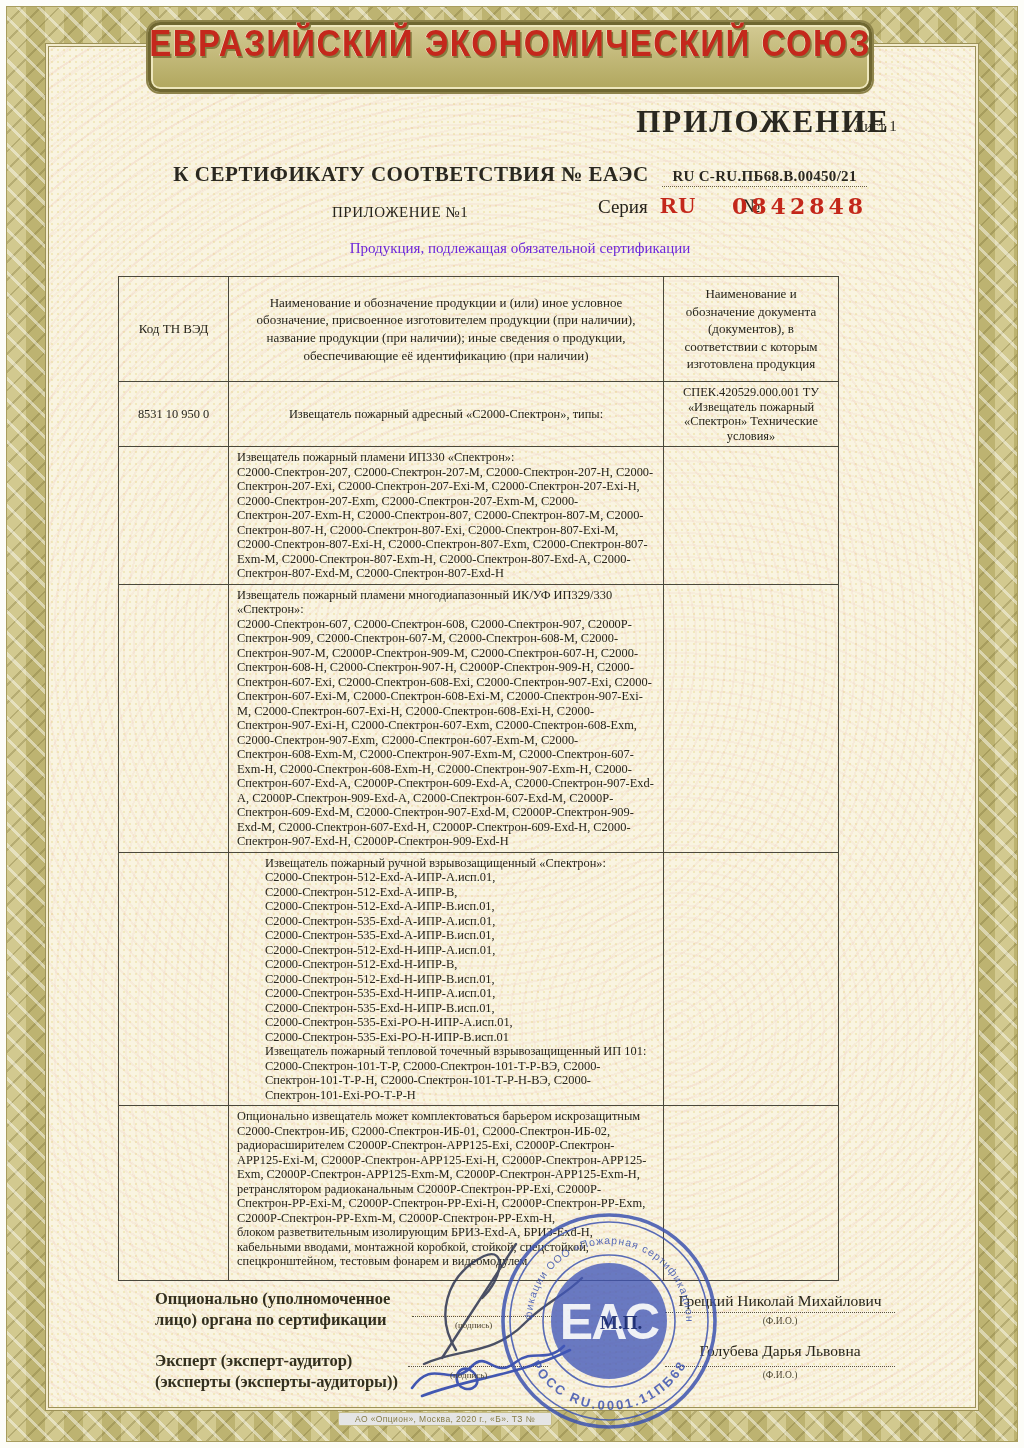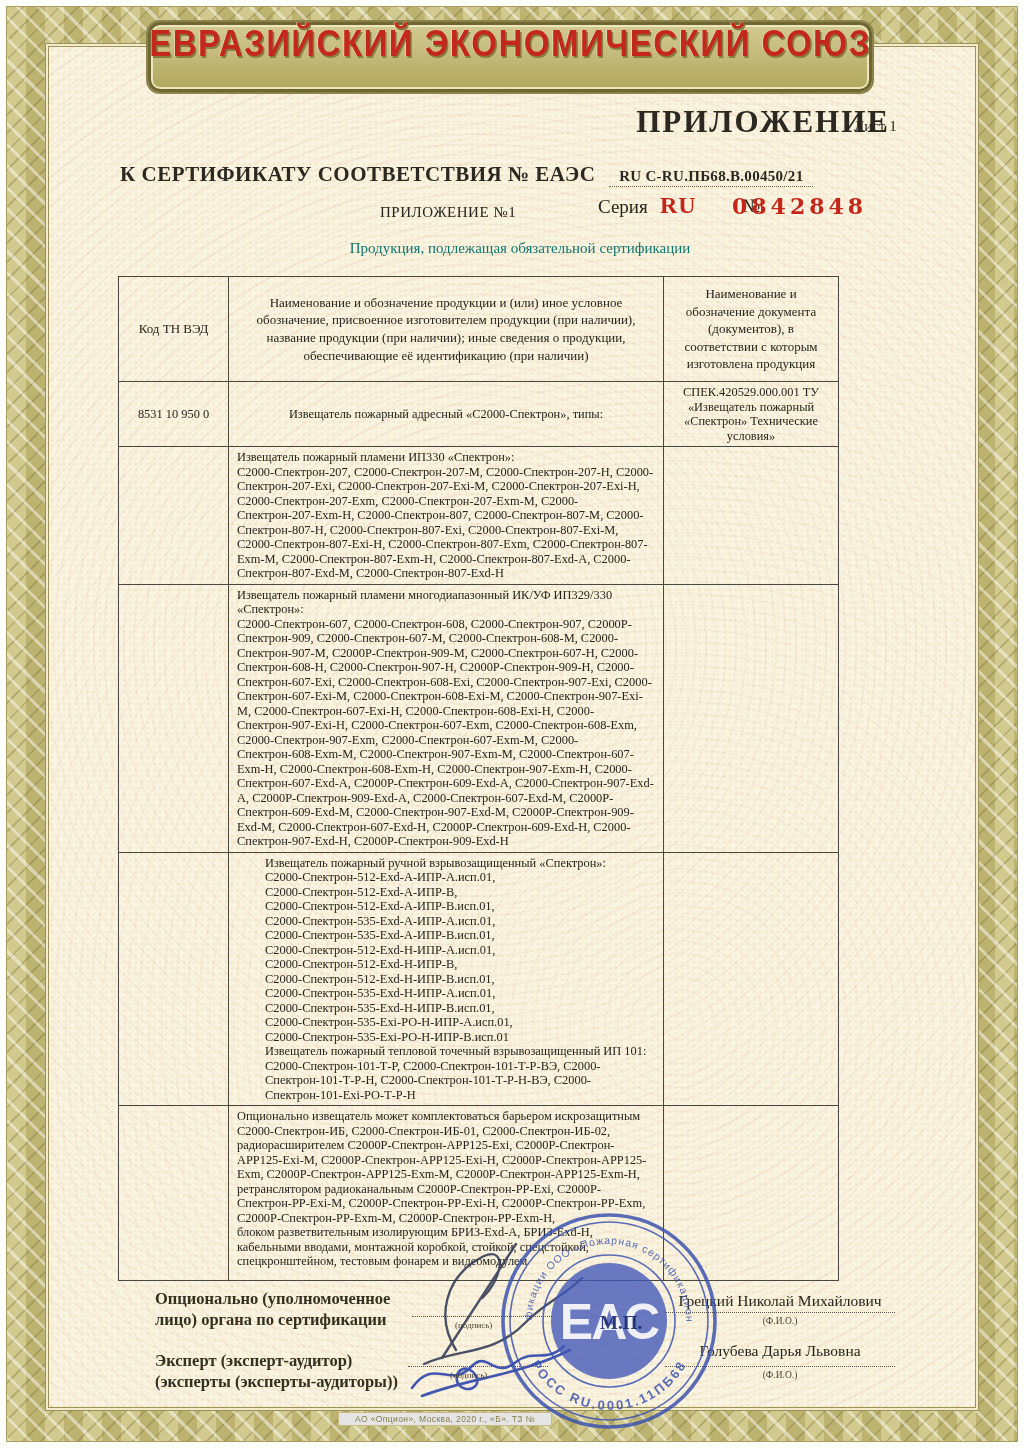--- a/index.html
+++ b/index.html
@@ -50,43 +50,43 @@
     text-shadow:1.5px 1.5px 0 #867d42, -0.5px -0.5px 0 #f4efd4;
     white-space:nowrap;
   }
   
   .doc-title{
     position:absolute;left:150px;top:104px;width:740px;text-align:right;
     font-size:31px;font-weight:700;letter-spacing:2px;color:#2a2820;z-index:3;
   }
   .sheet{position:absolute;left:854px;top:118px;font-size:15px;color:#2a2820;z-index:3;}
   .cert-line{
-    position:absolute;left:120px;top:162px;width:800px;text-align:left;z-index:3;
+    position:absolute;left:120px;top:162px;width:800px;text-align:center;z-index:3;
     font-size:21px;font-weight:700;letter-spacing:.5px;color:#2a2820;white-space:nowrap;
   }
   .cert-line .cert-no{
     font-size:15px;font-weight:700;letter-spacing:.3px;
     border-bottom:1px dotted #6b6345;padding:0 10px 2px 10px;margin-left:8px;
   }
-  .appendix-no{position:absolute;left:332px;top:204px;font-size:15px;letter-spacing:.5px;z-index:3;margin-left:48px;}
+  .appendix-no{position:absolute;left:332px;top:204px;font-size:15px;letter-spacing:.5px;z-index:3;}
   .series-label{position:absolute;left:598px;top:196px;font-size:19px;z-index:3;}
   .series-value{
     position:absolute;left:660px;top:192px;font-size:24px;font-weight:800;
     color:#c3271a;letter-spacing:1px;z-index:3;
     font-family:"Liberation Serif",serif;
   }
   .num-sign{position:absolute;left:742px;top:195px;font-size:19px;z-index:3;}
   .form-number{
     position:absolute;left:732px;top:193px;font-size:22px;font-weight:700;
     color:#c3271a;letter-spacing:4px;z-index:3;
     font-family:"DejaVu Serif",serif;
   }
   .section-title{
     position:absolute;left:150px;top:240px;width:740px;text-align:center;
-    font-size:15px;color:#0f766e;z-index:3;
+    font-size:15px;color:#6d28d9;z-index:3;
   }
   
   table.products{
     position:absolute;left:118px;top:276px;width:720px;z-index:3;
     border-collapse:collapse;table-layout:fixed;
   }
   table.products th, table.products td{
     border:1px solid #4a483c;
     padding:3px 8px;
     font-size:12.4px;line-height:1.17;color:#26241c;

